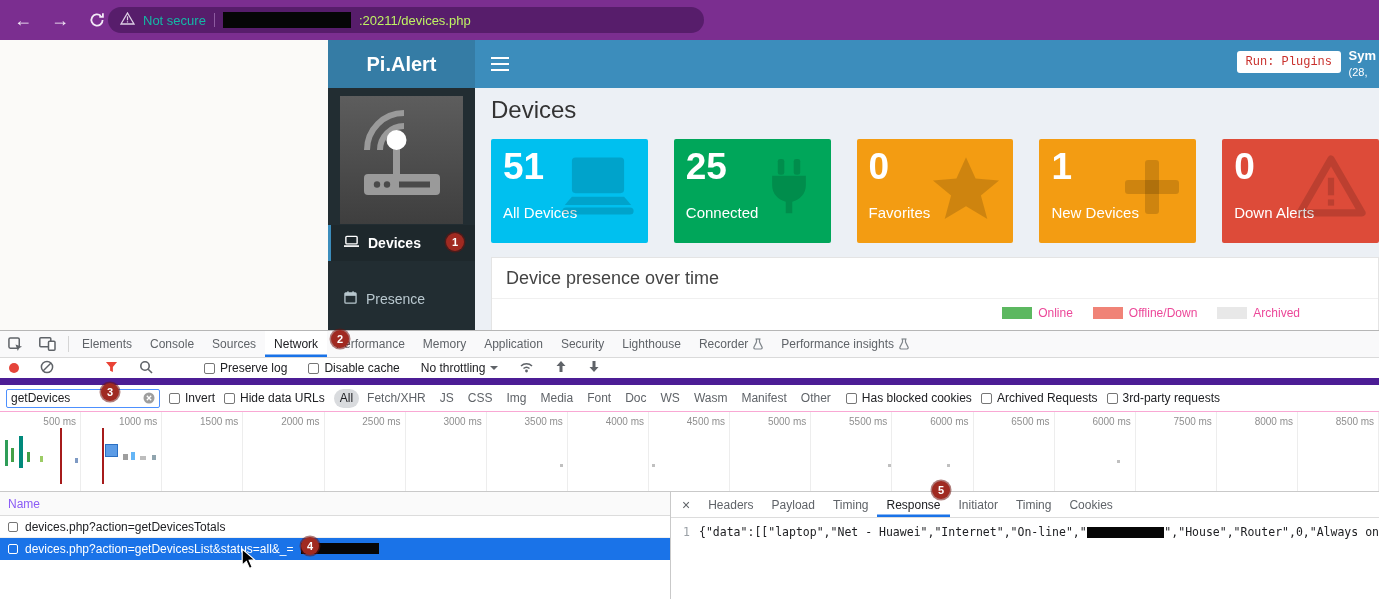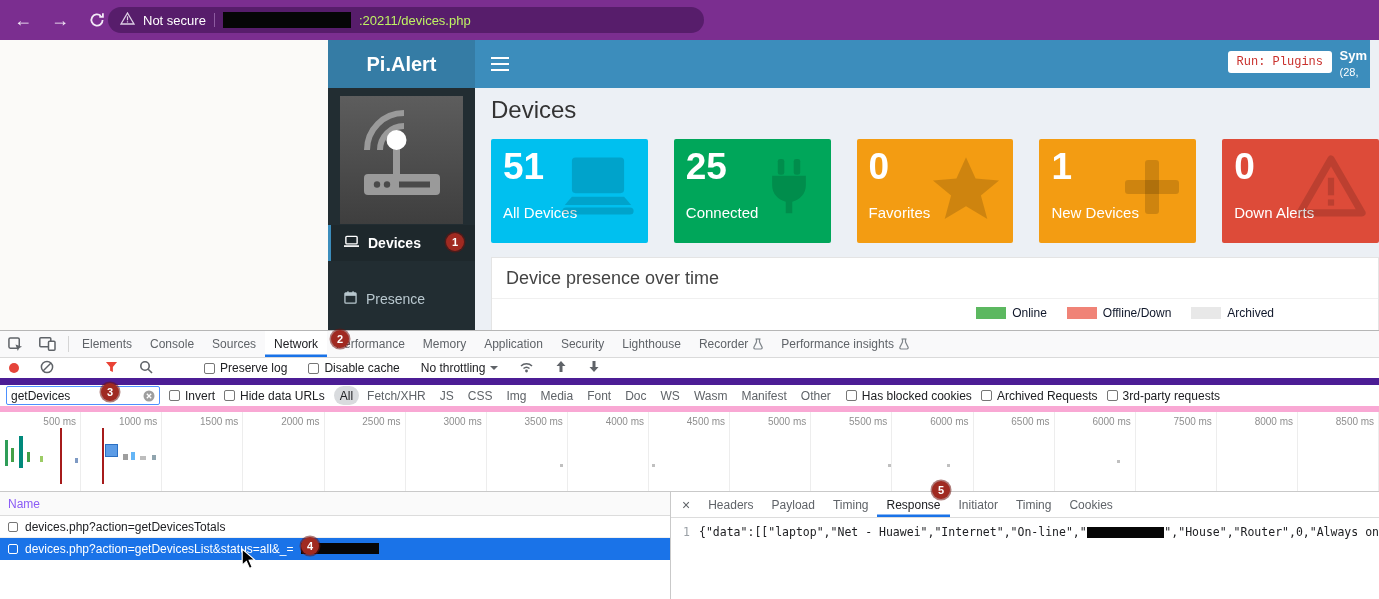--- a/index.html
+++ b/index.html
@@ -3,33 +3,33 @@
 <meta charset="utf-8">
 <style>
   * { margin:0; padding:0; box-sizing:border-box; }
   body { margin:0; font-family:"Liberation Sans", sans-serif; }
   .screen { position:relative; width:1379px; height:599px; overflow:hidden; background:#fff; }
 
   
   .browser-bar { position:absolute; left:0; top:0; width:100%; height:40px; background:#7b2e90; display:flex; align-items:center; }
   .nav-ico { width:28px; height:28px; margin-left:9px; display:flex; align-items:center; justify-content:center; color:#f3eaf7; font-size:18px; }
   .url-pill { position:absolute; left:108px; top:7px; width:596px; height:26px; background:#571d6b; border-radius:13px; display:flex; align-items:center; padding:0 12px; gap:8px; }
-  .url-warning { color:#ffffff; font-size:13px; }
+  .url-warning { color:#14b8a6; font-size:13px; }
   .url-sep { width:1px; height:14px; background:#8d5ba0; }
   .redact { background:#060606; display:inline-block; }
   .redact.url { width:128px; height:16px; }
   .url-suffix { color:#bef264; font-size:13px; }
 
   
   .blank-area { position:absolute; left:0; top:40px; width:328px; height:290px; background:#fbfaf8; }
 
   
   .app { position:absolute; left:328px; top:40px; width:1051px; height:290px; background:#ecf0f5; overflow:hidden; }
   .brand { position:absolute; left:0; top:0; width:147px; height:48px; background:#357ca5; color:#fff; display:flex; align-items:center; justify-content:center; font-size:20px; font-weight:700; }
-  .navbar { position:absolute; left:147px; right:9px; top:0; height:48px; background:#3c8dbc; }
+  .navbar { position:absolute; left:147px; right:0; top:0; height:48px; background:#3c8dbc; }
   .hamburger { position:absolute; left:16px; top:17px; }
   .run-btn { position:absolute; right:38px; top:11px; background:#fff; border-radius:3px; padding:4px 9px; font-family:"Liberation Mono", monospace; font-size:12px; color:#c9302c; }
   .user-box { position:absolute; right:3px; top:8px; color:#fff; line-height:1.3; text-align:left; }
   .user-line1 { font-size:13px; font-weight:700; }
   .user-line2 { font-size:11px; }
 
   .sidebar { position:absolute; left:0; top:48px; width:147px; bottom:0; background:#222d32; }
   .logo-box { width:123px; height:128px; margin:8px auto 0; background:linear-gradient(#5d5d5d,#3e3e3e); display:flex; align-items:center; justify-content:center; }
   .menu-item { height:36px; display:flex; align-items:center; gap:9px; padding-left:13px; color:#b8c7ce; font-size:14px; border-left:3px solid transparent; margin-top:1px; }
   .menu-item.active { background:#1e282c; border-left-color:#3c8dbc; color:#fff; font-weight:700; }
@@ -40,39 +40,39 @@
   .stats { display:flex; gap:26px; }
   .stat-box { flex:1; height:104px; border-radius:2px; position:relative; color:#fff; padding:8px 12px; overflow:hidden; }
   .s-aqua { background:#00c0ef; } .s-green { background:#00a65a; }
   .s-yellow { background:#f39c12; } .s-red { background:#dd4b39; }
   .stat-value { font-size:37px; font-weight:700; line-height:1.1; }
   .stat-label { font-size:15px; margin-top:16px; }
   .stat-icon { position:absolute; right:12px; top:16px; }
 
   .presence-panel { margin-top:14px; background:#fff; border:1px solid #e4e4e4; height:80px; }
   .panel-header { padding:10px 14px 9px; font-size:18px; color:#444; border-bottom:1px solid #f0f0f0; }
-  .legend { display:flex; justify-content:flex-end; align-items:center; padding:7px 104px 0 0; gap:20px; font-size:12px; color:#0f172a; }
+  .legend { display:flex; justify-content:flex-end; align-items:center; padding:7px 78px 0 0; gap:20px; font-size:12px; color:#ec4899; }
   .legend-item { display:flex; align-items:center; }
   .legend-swatch { width:30px; height:12px; display:inline-block; margin-right:6px; }
 
   
   .devtools { position:absolute; left:0; top:330px; width:100%; height:269px; background:#fff; border-top:1px solid #b6b6b6; font-size:12px; color:#333; }
   .dt-tabbar { display:flex; align-items:stretch; height:27px; background:#f9f9fa; border-bottom:1px solid #dadada; color:#5f6368; }
   .tabbar-ico { display:flex; align-items:center; padding:0 8px; }
   .v-sep { width:1px; background:#d5d5d5; margin:5px 4px; }
   .dt-tab { display:flex; align-items:center; gap:5px; padding:0 9px; }
   .dt-tab.selected { color:#202124; background:#fff; box-shadow:inset 0 -2.5px 0 #1a73e8; }
 
   .dt-toolbar { display:flex; align-items:center; height:27px; padding:0 9px; gap:21px; border-bottom:7px solid #4c1d95; background:#fff; }
   .rec-dot { width:10px; height:10px; border-radius:50%; background:#e5443a; }
   .cb { width:11px; height:11px; border:1px solid #767676; border-radius:2px; background:#fff; flex:none; }
   .ctrl { display:flex; align-items:center; gap:5px; color:#202124; }
   .caret { width:0; height:0; border-left:4px solid transparent; border-right:4px solid transparent; border-top:4.5px solid #5f6368; }
 
-  .dt-filterrow { display:flex; align-items:center; height:27px; padding:0 6px; gap:9px; border-bottom:6px solid #f9a8d4; background:#fff; }
+  .dt-filterrow { display:flex; align-items:center; height:27px; padding:0 6px; gap:9px; border-bottom:1px solid #f9a8d4; background:#fff; }
   .filter-box { width:154px; height:19px; border:1.5px solid #4d90fe; border-radius:2px; display:flex; align-items:center; justify-content:space-between; padding:0 4px; }
   .filter-box input { border:none; outline:none; width:124px; font-size:12px; font-family:"Liberation Sans", sans-serif; color:#202124; }
   .pills { display:flex; align-items:center; gap:2px; }
   .pill { padding:2.5px 6px; border-radius:10px; color:#5f6368; }
   .pill.selected { background:#d9dbde; color:#202124; }
 
   .dt-timeline { position:relative; height:80px; border-bottom:1px solid #c9c9c9; display:flex; background:#fff; }
   .tl-col { flex:1; border-right:1px solid #ededed; font-size:10px; color:#8f8f8f; text-align:right; padding:4px 4px 0 0; }
   .mark { position:absolute; }
 

